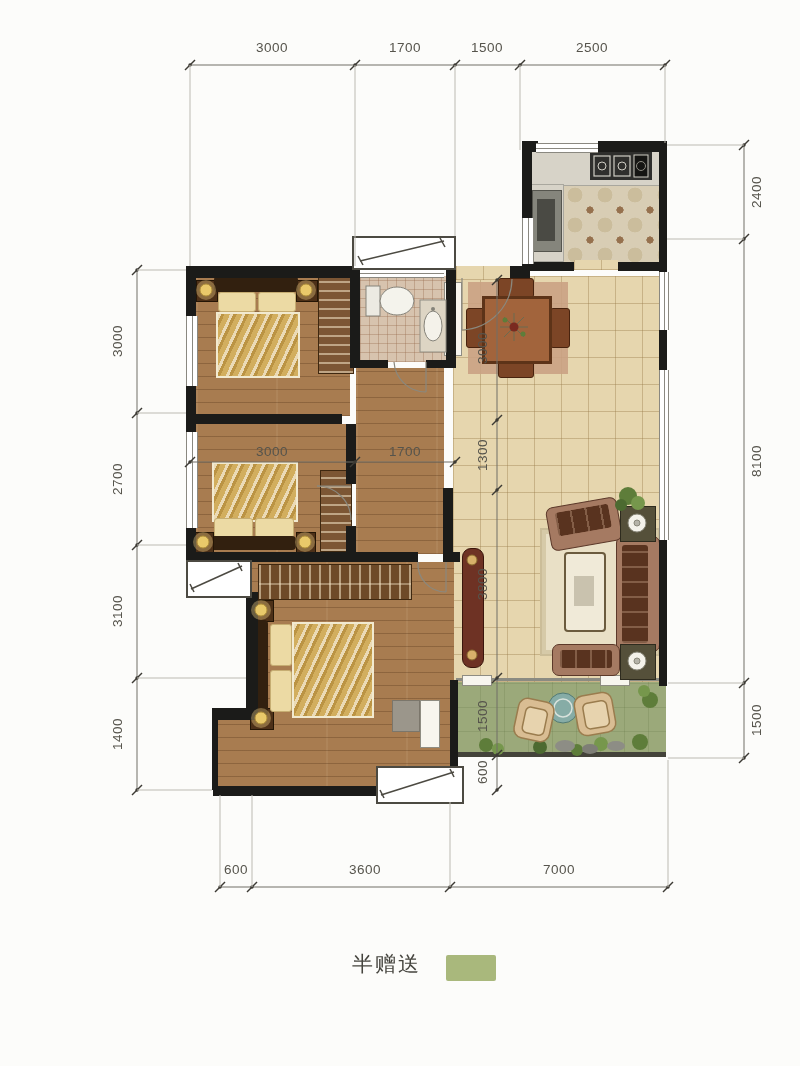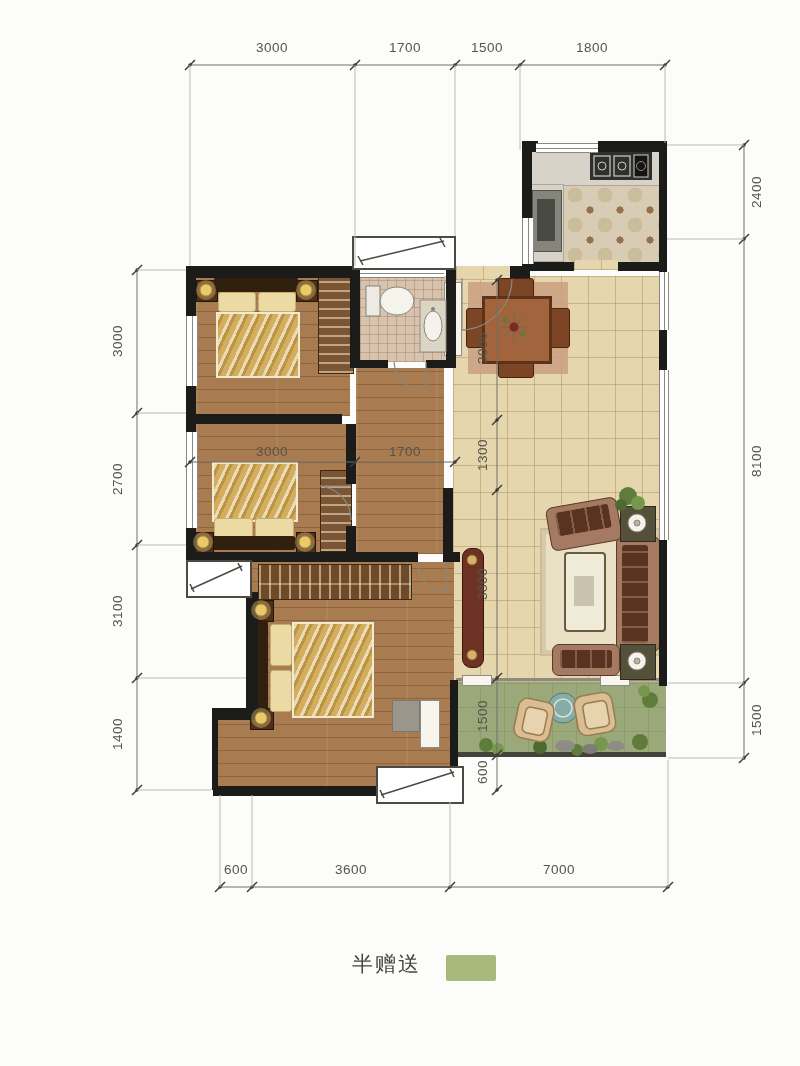--- a/index.html
+++ b/index.html
@@ -380,33 +380,33 @@
         <line x1="492" y1="760" x2="502" y2="750" stroke="#3c3a34" stroke-width="1.5"></line>
         <circle cx="497" cy="755" r="1.7" fill="#3c3a34"></circle>
         <line x1="492" y1="795" x2="502" y2="785" stroke="#3c3a34" stroke-width="1.5"></line>
         <circle cx="497" cy="790" r="1.7" fill="#3c3a34"></circle>
       </g>
   </svg>
 
   <span class="dim" style="left:242px;top:40px;">3000</span>
   <span class="dim" style="left:375px;top:40px;">1700</span>
   <span class="dim" style="left:457px;top:40px;">1500</span>
-  <span class="dim" style="left:562px;top:40px;">1800</span>
+  <span class="dim" style="left:562px;top:40px;">2500</span>
 
   <span class="dim v" style="left:88px;top:333px;">3000</span>
   <span class="dim v" style="left:88px;top:471px;">2700</span>
   <span class="dim v" style="left:88px;top:603px;">3100</span>
   <span class="dim v" style="left:88px;top:726px;">1400</span>
 
   <span class="dim v" style="left:727px;top:184px;">2400</span>
   <span class="dim v" style="left:727px;top:453px;">8100</span>
   <span class="dim v" style="left:727px;top:712px;">1500</span>
 
   <span class="dim" style="left:206px;top:862px;">600</span>
-  <span class="dim" style="left:321px;top:862px;">3600</span>
+  <span class="dim" style="left:321px;top:862px;text-align:right;">3600</span>
   <span class="dim" style="left:529px;top:862px;">7000</span>
 
   <span class="dim" style="left:242px;top:444px;">3000</span>
   <span class="dim" style="left:375px;top:444px;">1700</span>
 
   <span class="dim v" style="left:453px;top:340px;">3000</span>
   <span class="dim v" style="left:453px;top:447px;">1300</span>
   <span class="dim v" style="left:453px;top:576px;">3800</span>
   <span class="dim v" style="left:453px;top:708px;">1500</span>
   <span class="dim v" style="left:453px;top:764px;">600</span>

